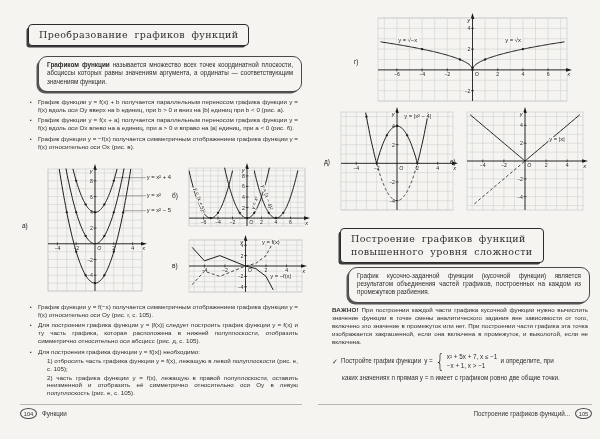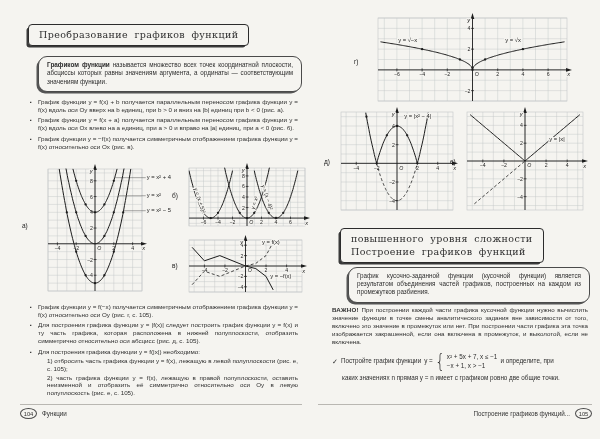--- a/index.html
+++ b/index.html
@@ -522,22 +522,22 @@
         <clipPath id="clip5">
           <rect x="4.5" y="3.5" width="117" height="99"></rect>
         </clipPath>
       </defs>
       <polyline points="8.2,6.7 9.5,7.8 10.9,9.0 12.3,10.1 13.6,11.3 15.0,12.5 16.4,13.6 17.8,14.8 19.1,15.9 20.5,17.1 21.9,18.3 23.2,19.4 24.6,20.6 26.0,21.7 27.4,22.9 28.7,24.0 30.1,25.2 31.5,26.4 32.8,27.5 34.2,28.7 35.6,29.8 37.0,31.0 38.3,32.2 39.7,33.3 41.1,34.5 42.4,35.6 43.8,36.8 45.2,37.9 46.5,39.1 47.9,40.3 49.3,41.4 50.7,42.6 52.0,43.7 53.4,44.9 54.8,46.1 56.1,47.2 57.5,48.4 58.9,49.5 60.3,50.7 61.6,51.8 63.0,53.0 64.4,51.8 65.7,50.7 67.1,49.5 68.5,48.4 69.9,47.2 71.2,46.1 72.6,44.9 74.0,43.7 75.3,42.6 76.7,41.4 78.1,40.3 79.5,39.1 80.8,37.9 82.2,36.8 83.6,35.6 84.9,34.5 86.3,33.3 87.7,32.2 89.0,31.0 90.4,29.8 91.8,28.7 93.2,27.5 94.5,26.4 95.9,25.2 97.3,24.0 98.6,22.9 100.0,21.7 101.4,20.6 102.8,19.4 104.1,18.3 105.5,17.1 106.9,15.9 108.2,14.8 109.6,13.6 111.0,12.5 112.4,11.3 113.7,10.1 115.1,9.0 116.5,7.8 117.8,6.7" fill="none" stroke="#1c1c1c" stroke-width="1" stroke-dasharray="none" clip-path="url(#clip5)"></polyline>
       <polyline points="12.4,95.8 63.0,53.0" fill="none" stroke="#1c1c1c" stroke-width="0.8" stroke-dasharray="3,2.2" clip-path="url(#clip5)"></polyline>
       <text x="87.25454545454545" y="32.509090909090915" font-size="5.8" fill="#1c1c1c" text-anchor="start" font-family="&quot;Liberation Sans&quot;,sans-serif" paint-order="stroke" stroke="#f5f4f0" stroke-width="2">y = |x|</text>
     </svg>
 
   <div class="title-box" style="left:26px;top:228px">
+    <div>Построение  графиков  функций</div>
     <div>повышенного  уровня  сложности</div>
-    <div>Построение  графиков  функций</div>
   </div>
 
   <div class="def-box" style="left:34px;top:267px;width:224px">График кусочно-заданной функции (кусочной функции) является результатом объединения частей графиков, построенных на каждом из промежутков разбиения.</div>
 
   <div class="important" style="left:18px;top:306px;width:256px">
     <b>ВАЖНО!</b><span> При построении каждой части графика кусочной функции нужно вычислить значение функции в точке смены аналитического задания вне зависимости от того, включено это значение в промежуток или нет. При построении части графика эта точка изображается закрашенной, если она включена в промежуток, и выколотой, если не включена.</span>
   </div>
 
   <div class="task" style="left:18px;top:352px;width:258px">
     <div class="task-row">

